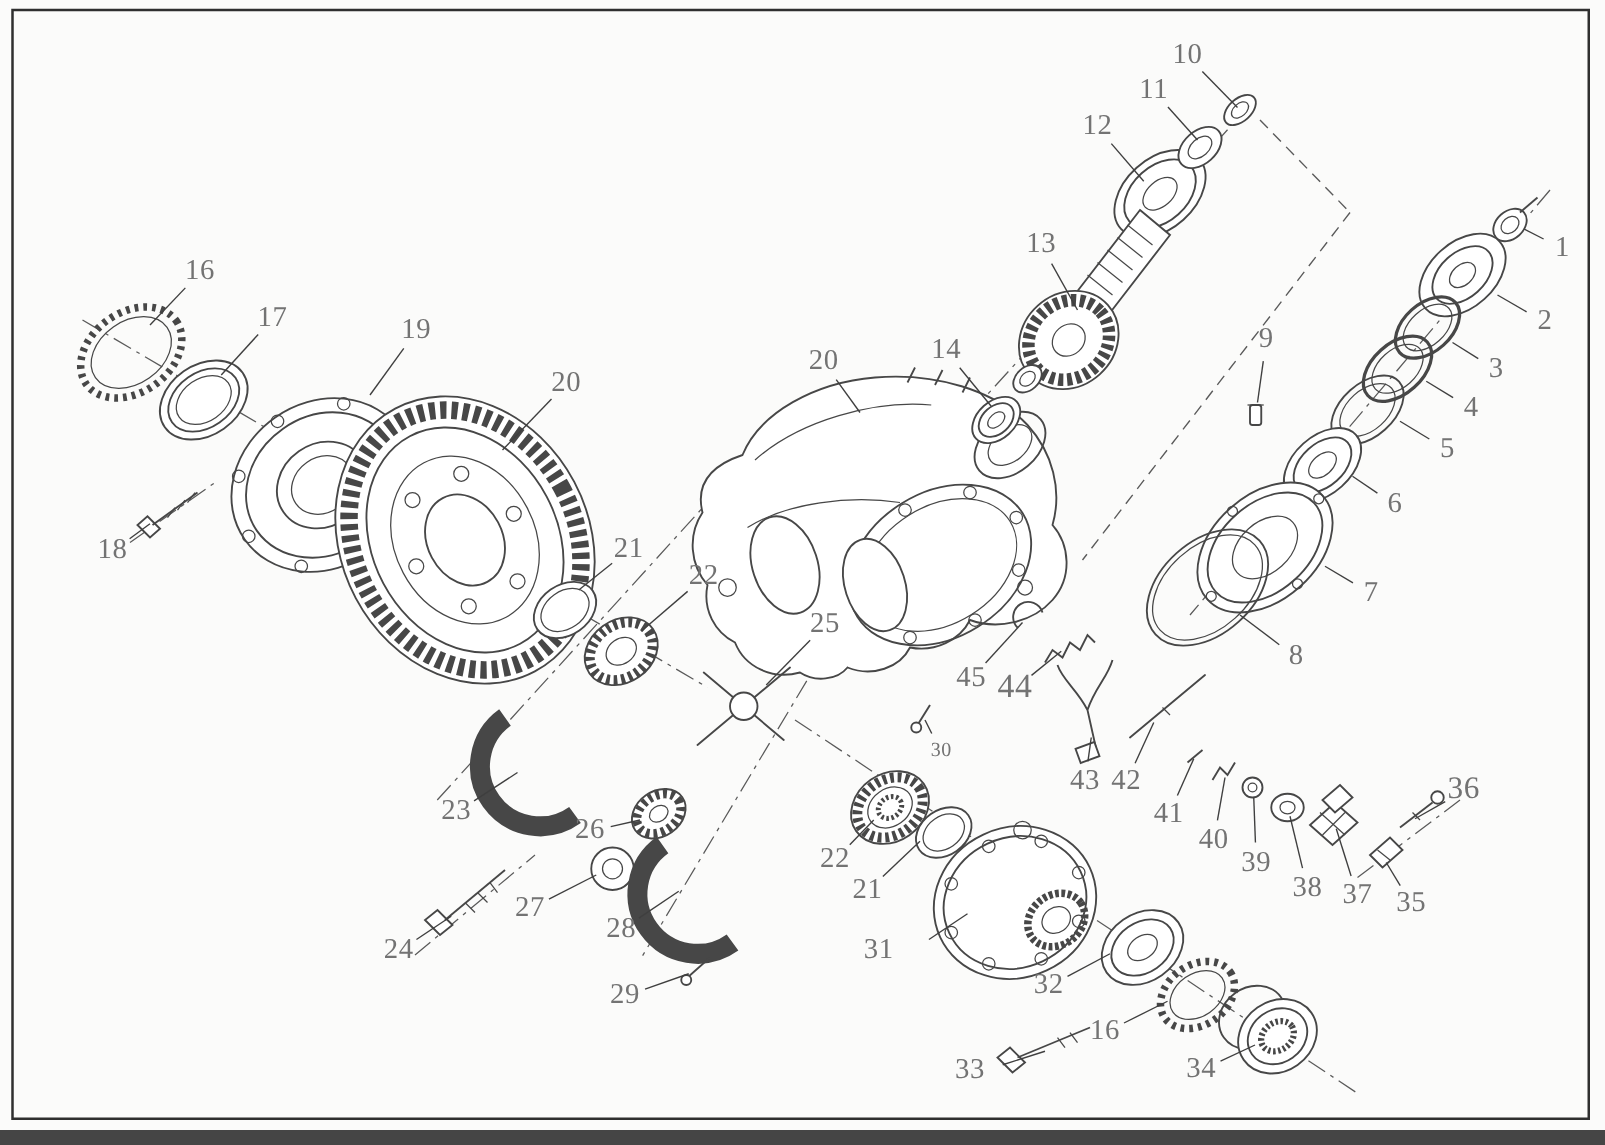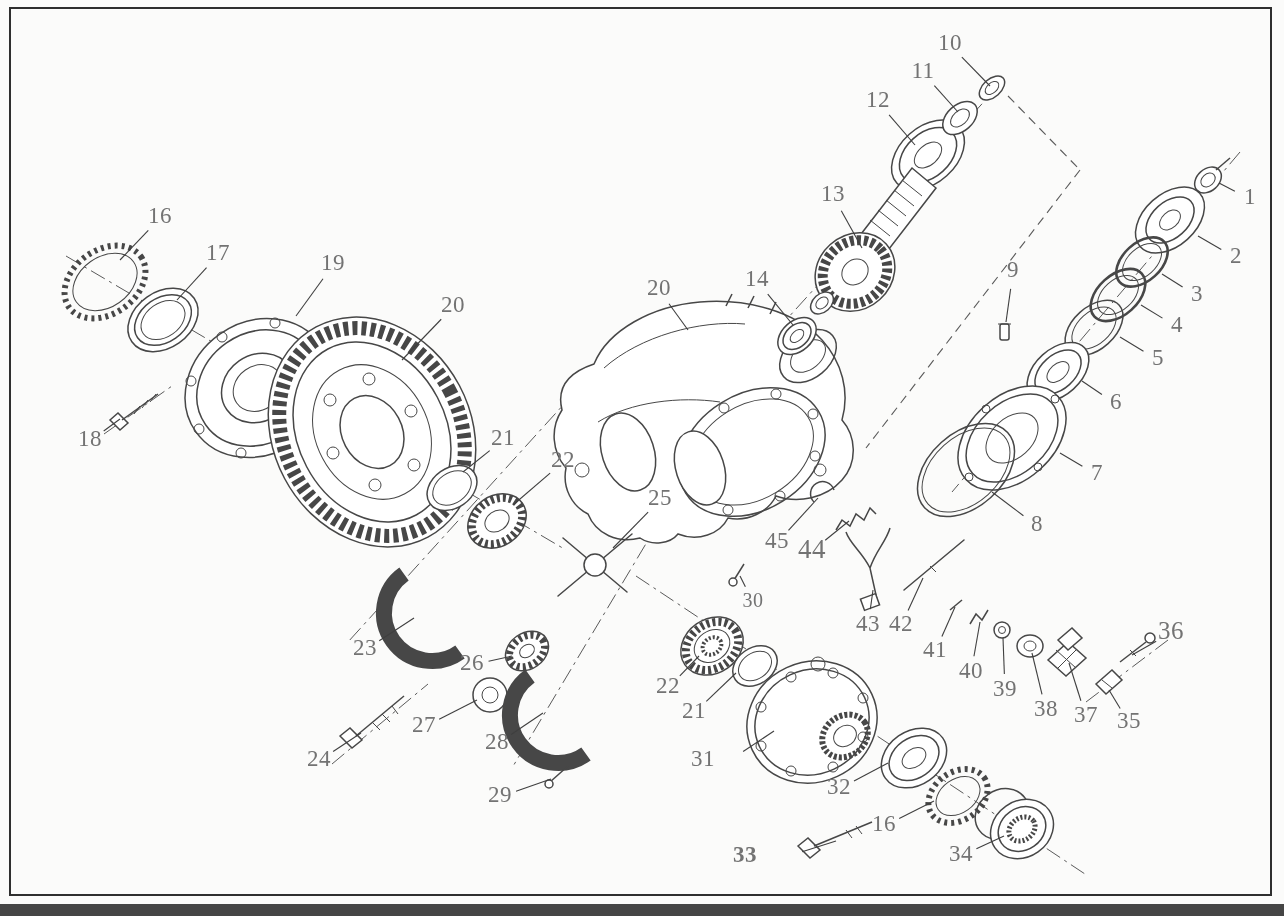--- a/index.html
+++ b/index.html
@@ -417,40 +417,40 @@
       <div class="part-label" style="left: 1158px; top: 360px; font-size: 23px;">5</div>
       <div class="part-label" style="left: 1116px; top: 404px; font-size: 23px;">6</div>
       <div class="part-label" style="left: 1097px; top: 475px; font-size: 23px;">7</div>
       <div class="part-label" style="left: 1037px; top: 526px; font-size: 23px;">8</div>
       <div class="part-label" style="left: 90px; top: 441px; font-size: 23px;">18</div>
       <div class="part-label" style="left: 503px; top: 440px; font-size: 23px;">21</div>
       <div class="part-label" style="left: 563px; top: 462px; font-size: 23px;">22</div>
       <div class="part-label" style="left: 660px; top: 500px; font-size: 23px;">25</div>
       <div class="part-label" style="left: 777px; top: 543px; font-size: 23px;">45</div>
       <div class="part-label" style="left: 812px; top: 551px; font-size: 27px;">44</div>
-      <div class="part-label" style="left: 753px; top: 602px; font-size: 20px;">30</div>
+      <div class="part-label" style="left: 753px; top: 602px; font-size: 16px;">30</div>
       <div class="part-label" style="left: 868px; top: 626px; font-size: 23px;">43</div>
       <div class="part-label" style="left: 901px; top: 626px; font-size: 23px;">42</div>
       <div class="part-label" style="left: 935px; top: 652px; font-size: 23px;">41</div>
       <div class="part-label" style="left: 971px; top: 673px; font-size: 23px;">40</div>
       <div class="part-label" style="left: 1005px; top: 691px; font-size: 23px;">39</div>
       <div class="part-label" style="left: 1046px; top: 711px; font-size: 23px;">38</div>
       <div class="part-label" style="left: 1086px; top: 717px; font-size: 23px;">37</div>
       <div class="part-label" style="left: 1171px; top: 633px; font-size: 25px;">36</div>
       <div class="part-label" style="left: 1129px; top: 723px; font-size: 23px; text-align: right;">35</div>
       <div class="part-label" style="left: 365px; top: 650px; font-size: 23px;">23</div>
       <div class="part-label" style="left: 472px; top: 665px; font-size: 23px;">26</div>
       <div class="part-label" style="left: 668px; top: 688px; font-size: 23px;">22</div>
       <div class="part-label" style="left: 694px; top: 713px; font-size: 23px;">21</div>
       <div class="part-label" style="left: 424px; top: 727px; font-size: 23px;">27</div>
       <div class="part-label" style="left: 497px; top: 744px; font-size: 23px;">28</div>
       <div class="part-label" style="left: 703px; top: 761px; font-size: 23px;">31</div>
       <div class="part-label" style="left: 319px; top: 761px; font-size: 23px;">24</div>
       <div class="part-label" style="left: 839px; top: 789px; font-size: 23px;">32</div>
       <div class="part-label" style="left: 500px; top: 797px; font-size: 23px;">29</div>
       <div class="part-label" style="left: 884px; top: 826px; font-size: 23px;">16</div>
-      <div class="part-label" style="left: 745px; top: 857px; font-size: 23px; font-weight: bold;">33</div>
+      <div class="part-label" style="left: 776px; top: 857px; font-size: 23px;">33</div>
       <div class="part-label" style="left: 961px; top: 856px; font-size: 23px;">34</div>
     </div>
 
   <div class="frame" style="border-color: rgb(47, 47, 47);"></div>
   <div class="bottom-bar" style="background: rgb(69, 69, 69);"></div>
 </div>
 
 </body></html>

